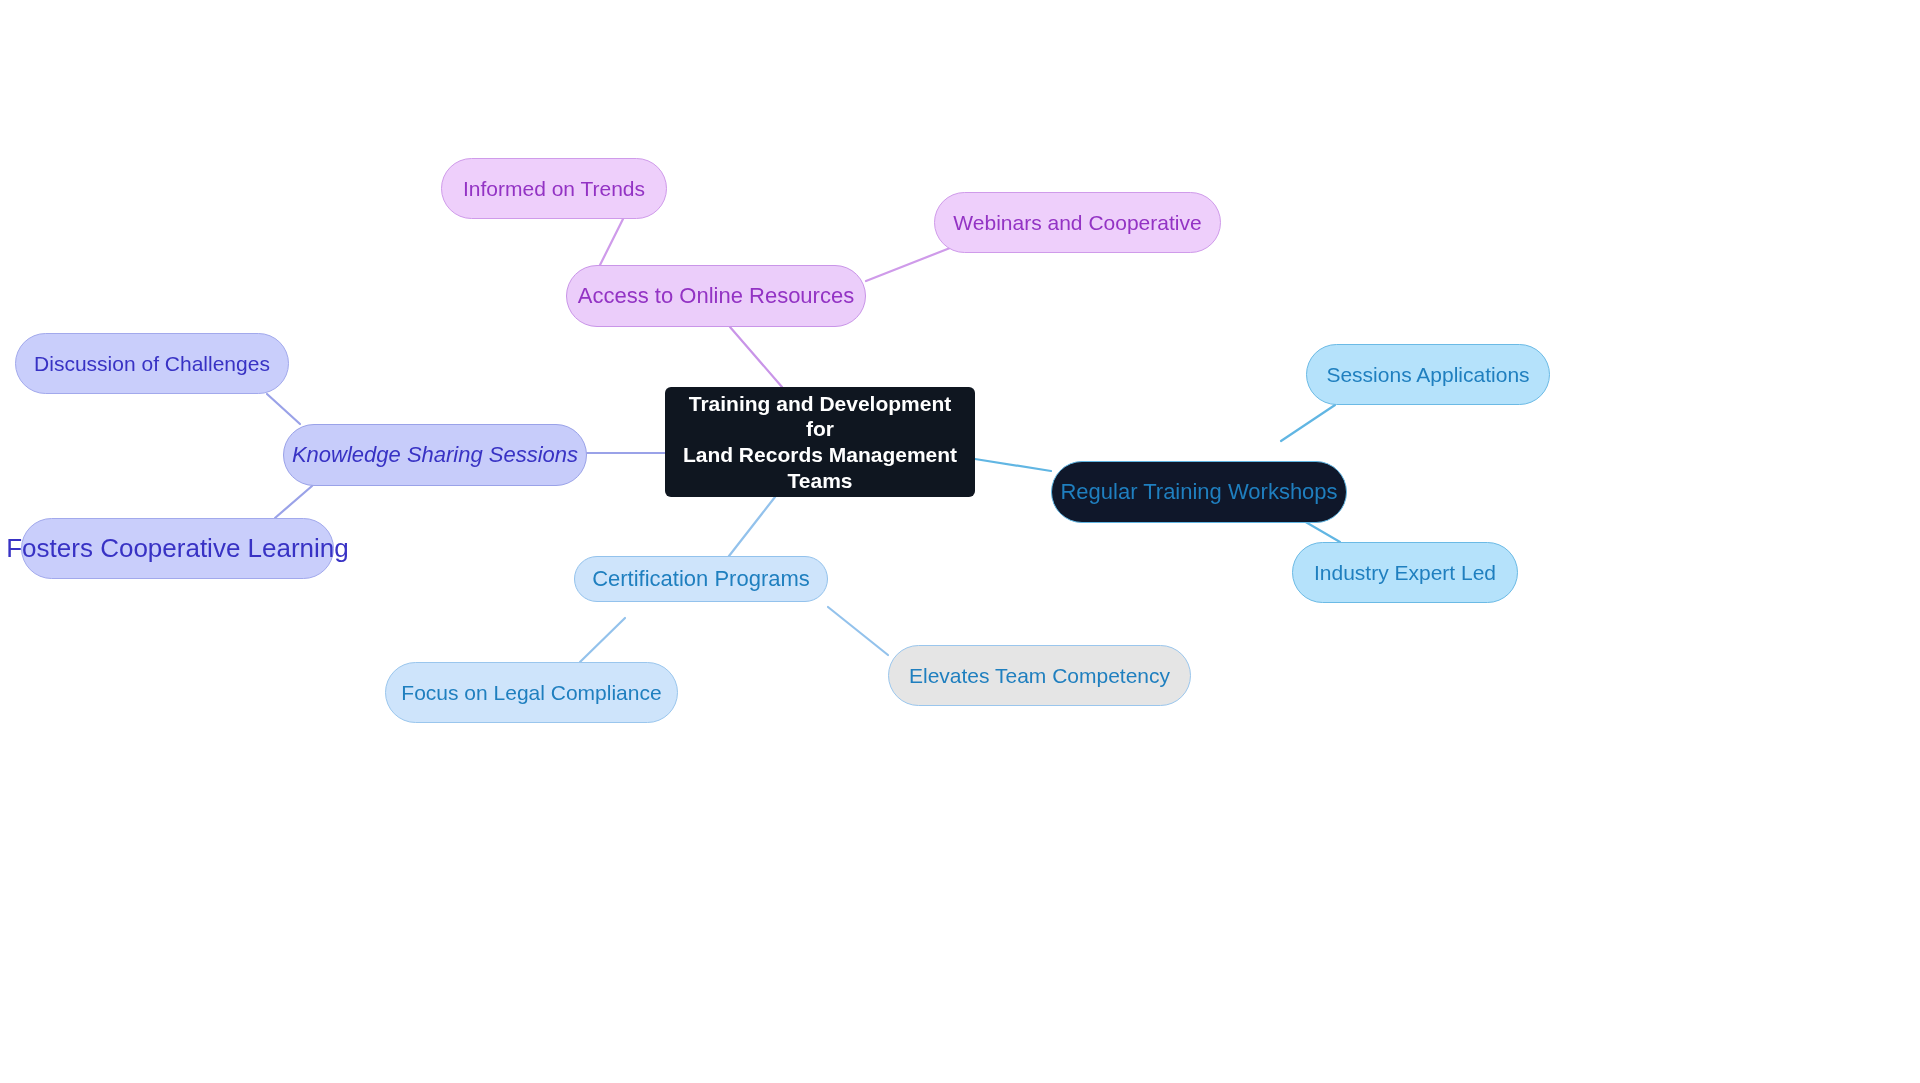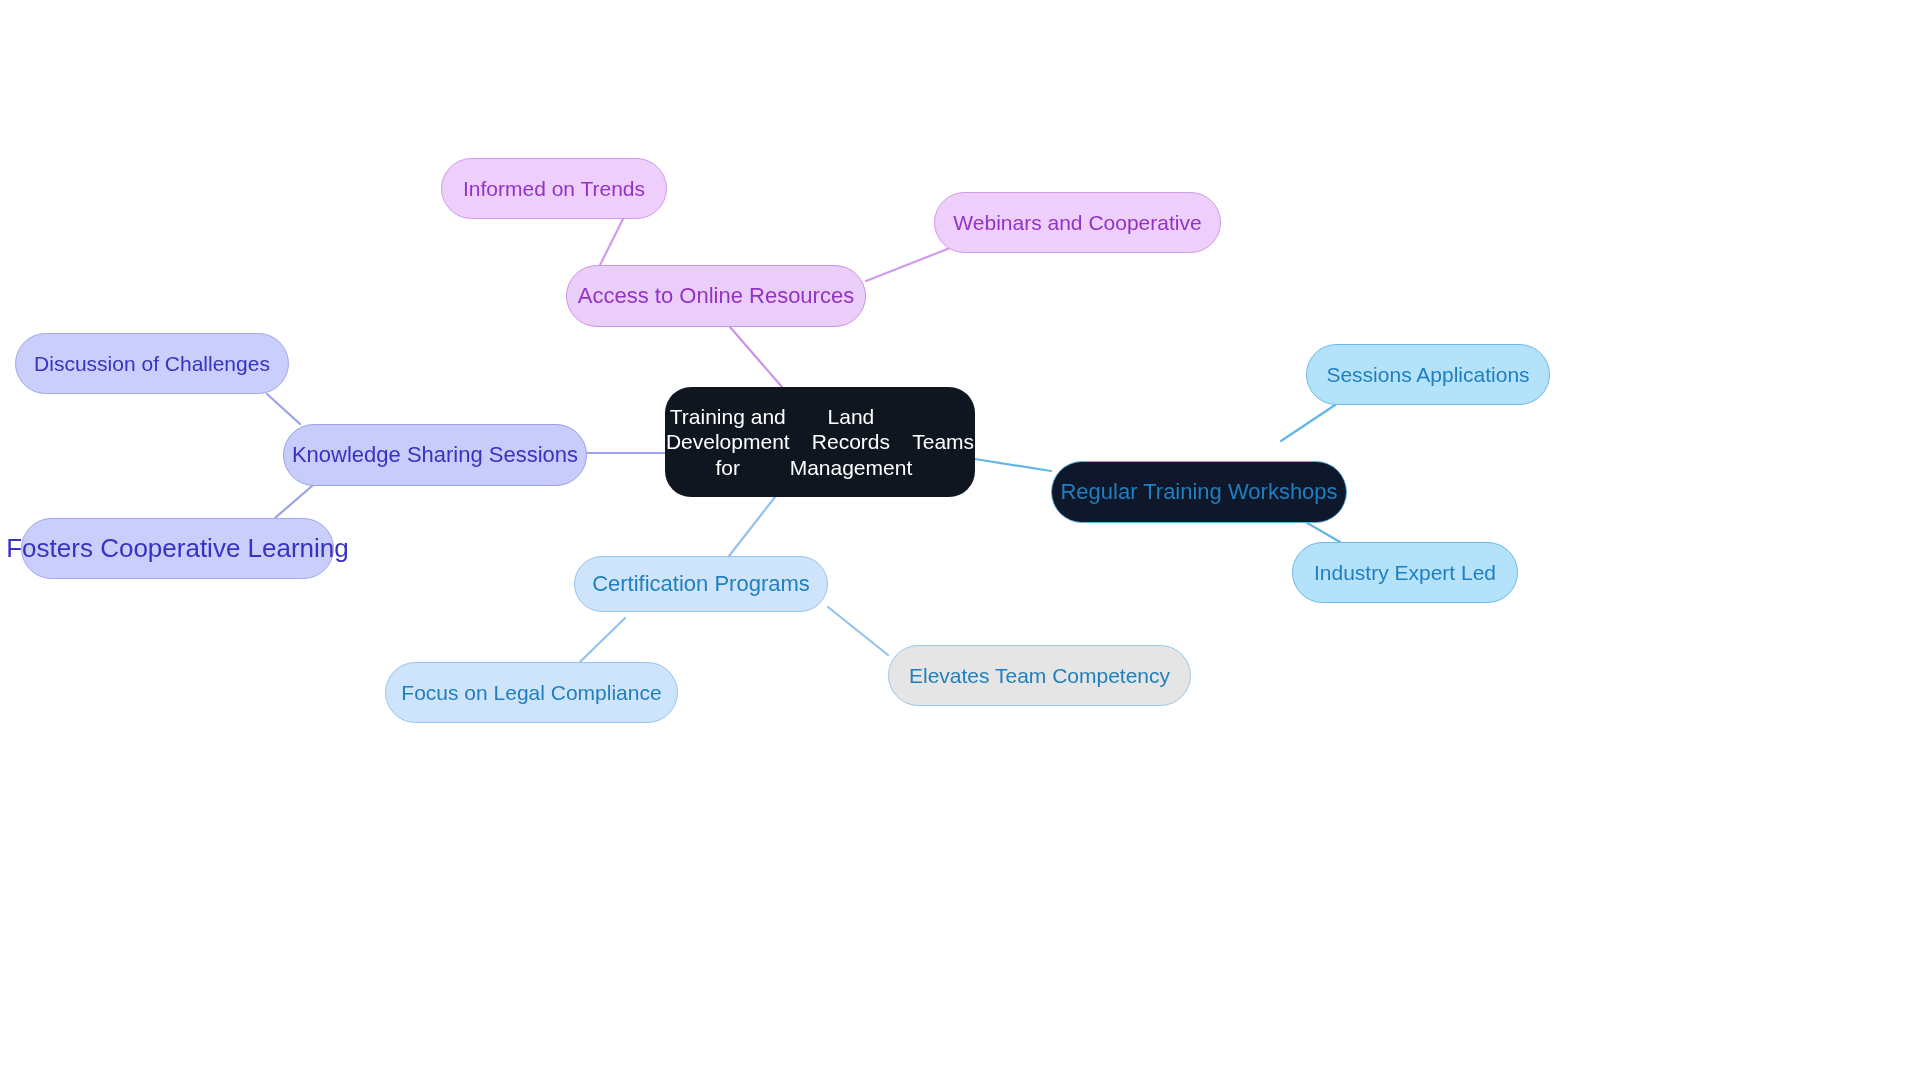--- a/index.html
+++ b/index.html
@@ -34,24 +34,25 @@
     justify-content: center;
     text-align: center;
     border-radius: 999px;
     border-style: solid;
     border-width: 1.5px;
     padding: 0 14px;
     line-height: 1.22;
     white-space: nowrap;
   }
   .node.root {
-    border-radius: 26px;
+    border-radius: 6px;
     white-space: normal;
     border-width: 0;
-    flex-direction: row;
+    flex-direction: column;
+    font-weight: bold;
   }
   .root .rootline {
     display: block;
     width: 100%;
   }
 </style>
 </head>
 <body>
 
 <div id="canvas">
@@ -77,39 +78,39 @@
       </div>
       <div class="node branch" style="left: 566px; top: 265px; width: 300px; height: 62px; background: rgb(235, 205, 250); color: rgb(147, 51, 196); font-size: 22px; border-color: rgb(201, 149, 232);">
         <span>Access to Online Resources</span>
       </div>
       <div class="node leaf" style="left: 441px; top: 158px; width: 226px; height: 61px; background: rgb(238, 207, 251); color: rgb(147, 51, 196); font-size: 21px; border-color: rgb(207, 155, 234);">
         <span>Informed on Trends</span>
       </div>
       <div class="node leaf" style="left: 934px; top: 192px; width: 287px; height: 61px; background: rgb(238, 207, 251); color: rgb(147, 51, 196); font-size: 21px; border-color: rgb(207, 155, 234);">
         <span>Webinars and Cooperative</span>
       </div>
-      <div class="node branch" style="left: 283px; top: 424px; width: 304px; height: 62px; background: rgb(199, 204, 250); color: rgb(56, 50, 196); font-size: 22px; border-color: rgb(154, 162, 232);">
+      <div class="node branch" style="left: 283px; top: 424px; width: 304px; height: 62px; background: rgb(199, 204, 250); color: rgb(56, 50, 196); font-size: 22px; border-color: rgb(154, 162, 232); font-style: italic;">
         <span>Knowledge Sharing Sessions</span>
       </div>
       <div class="node leaf" style="left: 15px; top: 333px; width: 274px; height: 61px; background: rgb(201, 206, 251); color: rgb(56, 50, 196); font-size: 21px; border-color: rgb(162, 169, 236);">
         <span>Discussion of Challenges</span>
       </div>
       <div class="node leaf" style="left: 21px; top: 518px; width: 313px; height: 61px; background: rgb(201, 206, 251); color: rgb(56, 50, 196); font-size: 26px; border-color: rgb(162, 169, 236);">
         <span>Fosters Cooperative Learning</span>
       </div>
       <div class="node branch" style="left: 1051px; top: 441px; width: 296px; height: 62px; background: #0f172a; color: rgb(31, 127, 191); font-size: 22px; border-color: rgb(97, 182, 227); margin-top: 20px;">
         <span>Regular Training Workshops</span>
       </div>
       <div class="node leaf" style="left: 1306px; top: 344px; width: 244px; height: 61px; background: rgb(181, 226, 251); color: rgb(31, 127, 191); font-size: 21px; border-color: rgb(107, 186, 229);">
         <span>Sessions Applications</span>
       </div>
       <div class="node leaf" style="left: 1292px; top: 542px; width: 226px; height: 61px; background: rgb(181, 226, 251); color: rgb(31, 127, 191); font-size: 21px; border-color: rgb(107, 186, 229);">
         <span>Industry Expert Led</span>
       </div>
-      <div class="node branch" style="left: 574px; top: 556px; width: 254px; height: 56px; background: rgb(206, 228, 251); color: rgb(31, 127, 191); font-size: 22px; border-color: rgb(147, 194, 236);">
+      <div class="node branch" style="left: 574px; top: 556px; width: 254px; height: 46px; background: rgb(206, 228, 251); color: rgb(31, 127, 191); font-size: 22px; border-color: rgb(147, 194, 236);">
         <span>Certification Programs</span>
       </div>
       <div class="node leaf" style="left: 385px; top: 662px; width: 293px; height: 61px; background: rgb(206, 228, 251); color: rgb(31, 127, 191); font-size: 21px; border-color: rgb(154, 198, 237);">
         <span>Focus on Legal Compliance</span>
       </div>
       <div class="node leaf" style="left: 888px; top: 638px; width: 303px; height: 61px; background: #e5e5e5; color: rgb(31, 127, 191); font-size: 21px; border-color: rgb(154, 198, 237); margin-top: 7px;">
         <span>Elevates Team Competency</span>
       </div>
     </div>
 </div>

